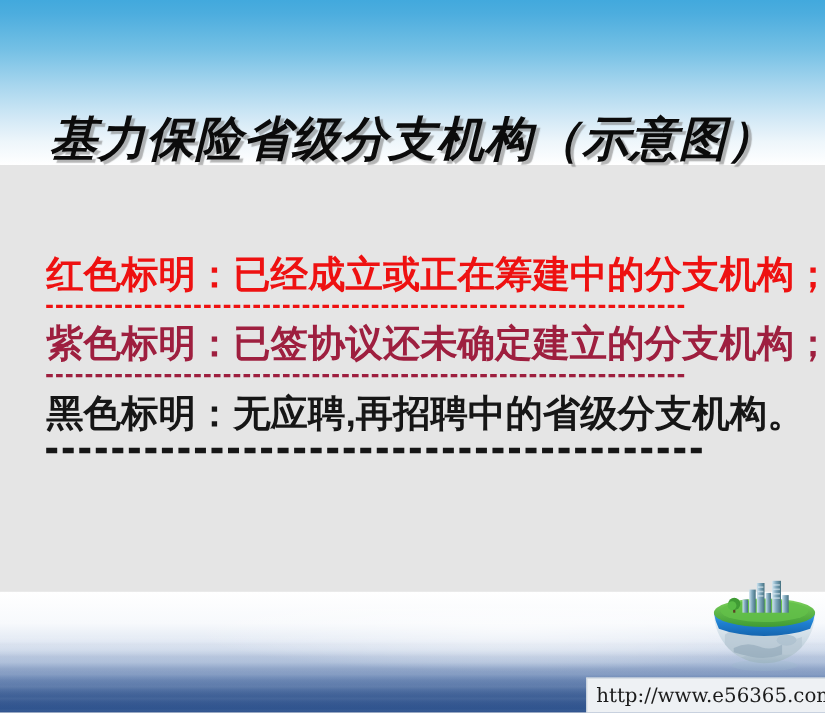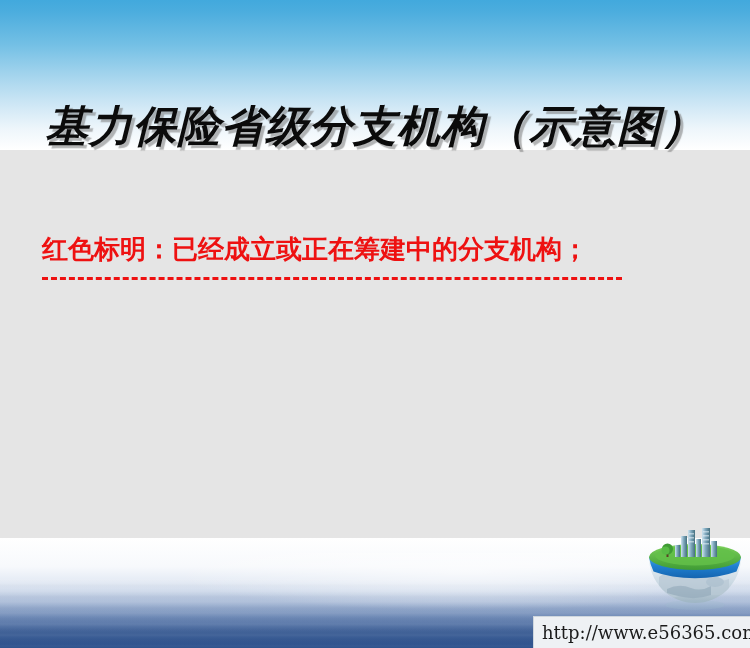--- a/index.html
+++ b/index.html
@@ -93,22 +93,22 @@
   .legend {
     position: absolute;
     left: 42px;
     top: 233px;
     width: 666px;
   }
   .legend-row {
     position: relative;
   }
   .legend-text {
-    font-family: Liberation Serif, serif;
-    font-size: 26px;
+    font-family: Liberation Sans, sans-serif;
+    font-size: 34px;
     line-height: 34px;
     white-space: nowrap;
   }
   .legend-text .lead {
     font-weight: bold;
   }
   .legend-text .body {
     font-weight: bold;
   }
   .row-red .legend-text { color: #ee1111; }
@@ -181,21 +181,29 @@
 
   <div class="title">基力保险省级分支机构（示意图）</div>
 
   <div class="legend">
 
     <div class="legend-row row-red">
       <div class="legend-text"><span class="lead">红色标明：</span><span class="body">已经成立或正在筹建中的分支机构；</span></div>
       <div class="rule rule-red"></div>
     </div>
 
-
+    <div class="legend-row row-purple">
+      <div class="legend-text"><span class="lead">紫色标明：</span><span class="body">已签协议还未确定建立的分支机构；</span></div>
+      <div class="rule rule-purple"></div>
+    </div>
+
+    <div class="legend-row row-black">
+      <div class="legend-text"><span class="lead">黑色标明：</span><span class="body">无应聘,再招聘中的省级分支机构。</span></div>
+      <div class="rule rule-black"></div>
+    </div>
 
   </div>
 
   <div class="globe">
     <svg width="100" height="95" viewBox="0 0 100 95">
       <defs>
         <linearGradient id="gOcean" x1="0" y1="0" x2="0" y2="1">
           <stop offset="0%" stop-color="#3da0e8"></stop>
           <stop offset="45%" stop-color="#1f7fd0"></stop>
           <stop offset="100%" stop-color="#1565b0"></stop>

